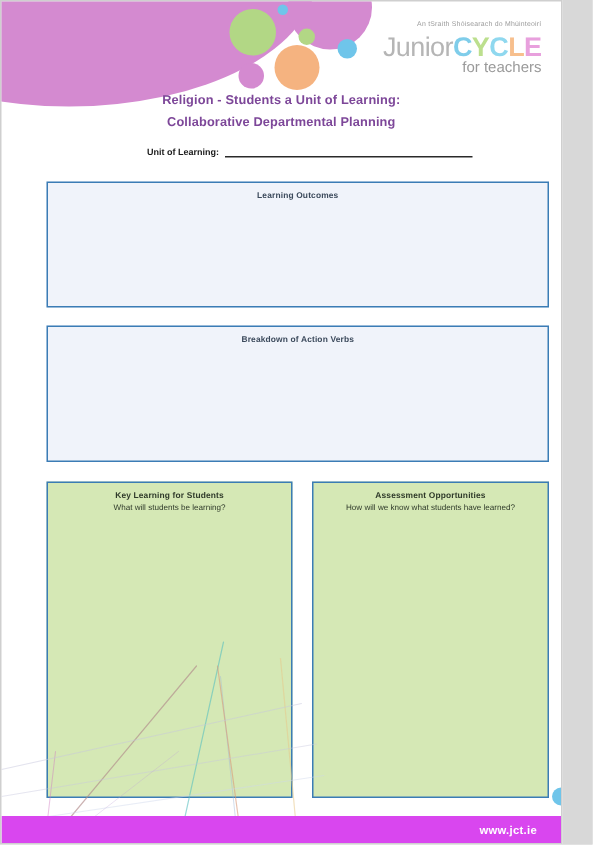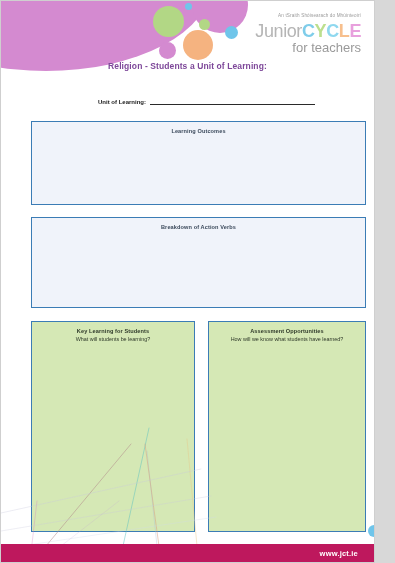--- a/index.html
+++ b/index.html
@@ -73,21 +73,21 @@
     letter-spacing: -0.4px;
     white-space: nowrap;
   }
   #logo-wordmark .jr { color: #b5b5b5; font-weight: normal; }
   #logo-wordmark .c1 { color: #7fcdea; }
   #logo-wordmark .y1 { color: #bcdf8e; }
   #logo-wordmark .c2 { color: #8fd8ef; }
   #logo-wordmark .l1 { color: #f7bf8d; }
   #logo-wordmark .e1 { color: #e8a0dd; }
   #logo-sub {
-    font-size: 13px;
+    font-size: 10px;
     color: #9a9a9a;
     margin-top: 1px;
   }
 
   
   #title-block {
     position: absolute;
     left: 0; right: 0;
     top: 58px;
     text-align: center;
@@ -159,21 +159,21 @@
     width: 395px; height: 563px;
     pointer-events: none;
   }
 
   
   #footer-bar {
     position: absolute;
     left: 0; right: 0;
     top: 543px;
     height: 20px;
-    background: #be185d;
+    background: #d946ef;
   }
   #footer-url {
     position: absolute;
     right: 16px;
     top: 5px;
     color: #ffffff;
     font-size: 7.5px;
     font-weight: bold;
     letter-spacing: .2px;
   }
@@ -193,20 +193,21 @@
   <div class="deco" id="circle-blue-xs"></div>
 
   <div id="logo">
     <div id="logo-tagline">An tSraith Shóisearach do Mhúinteoirí</div>
     <div id="logo-wordmark"><span class="jr">Junior</span><span class="c1">C</span><span class="y1">Y</span><span class="c2">C</span><span class="l1">L</span><span class="e1">E</span></div>
     <div id="logo-sub">for teachers</div>
   </div>
 
   <div id="title-block">
     <div class="tline">Religion - Students a Unit of Learning:</div>
+    <div class="tline">Collaborative Departmental Planning</div>
   </div>
 
   <div id="unit-row">
     <span id="unit-label">Unit of Learning:</span>
     <span id="unit-line"></span>
   </div>
 
   <div class="box box-blue" id="box-outcomes">
     <div class="box-hd">Learning Outcomes</div>
   </div>

